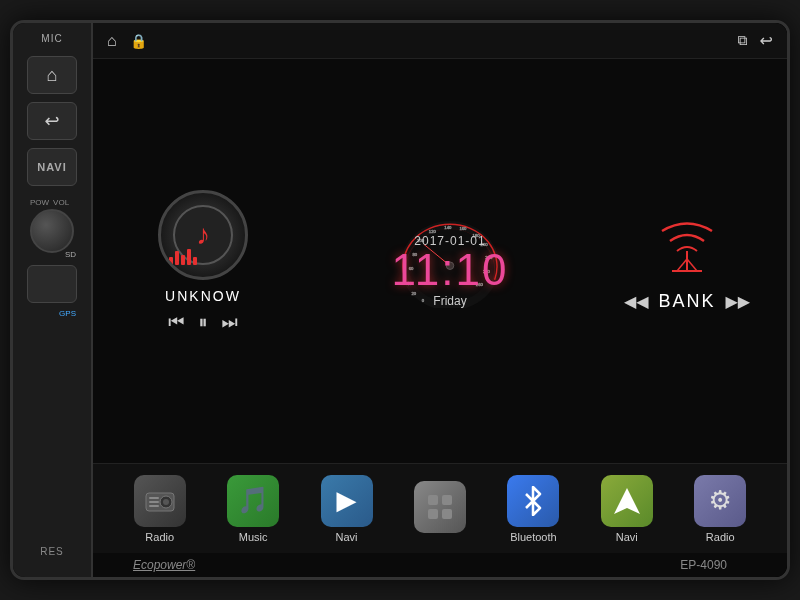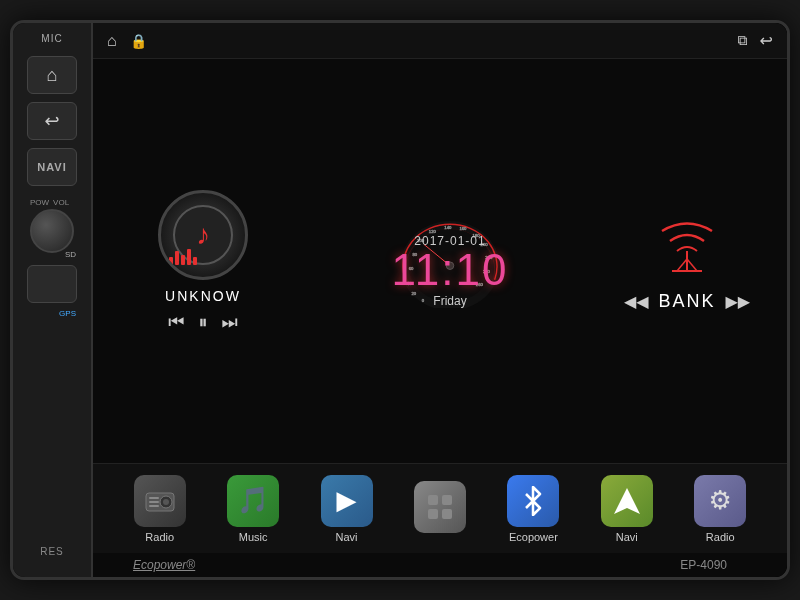--- a/index.html
+++ b/index.html
@@ -530,21 +530,21 @@
         </div>
         <span class="app-label"></span>
       </div>
 
       <div class="app-icon">
         <div class="app-icon-img icon-bluetooth">
           <svg width="30" height="30" viewBox="0 0 30 30">
             <polyline points="8,8 22,22 15,29 15,1 22,8 8,22" fill="none" stroke="white" stroke-width="2.5" stroke-linejoin="round"></polyline>
           </svg>
         </div>
-        <span class="app-label">Ecopower</span>
+        <span class="app-label">Bluetooth</span>
       </div>
 
       <div class="app-icon">
         <div class="app-icon-img icon-navi">
           <svg width="30" height="30" viewBox="0 0 30 30">
             <polygon points="15,2 28,28 15,22 2,28" fill="white"></polygon>
           </svg>
         </div>
         <span class="app-label">Navi</span>
       </div>

